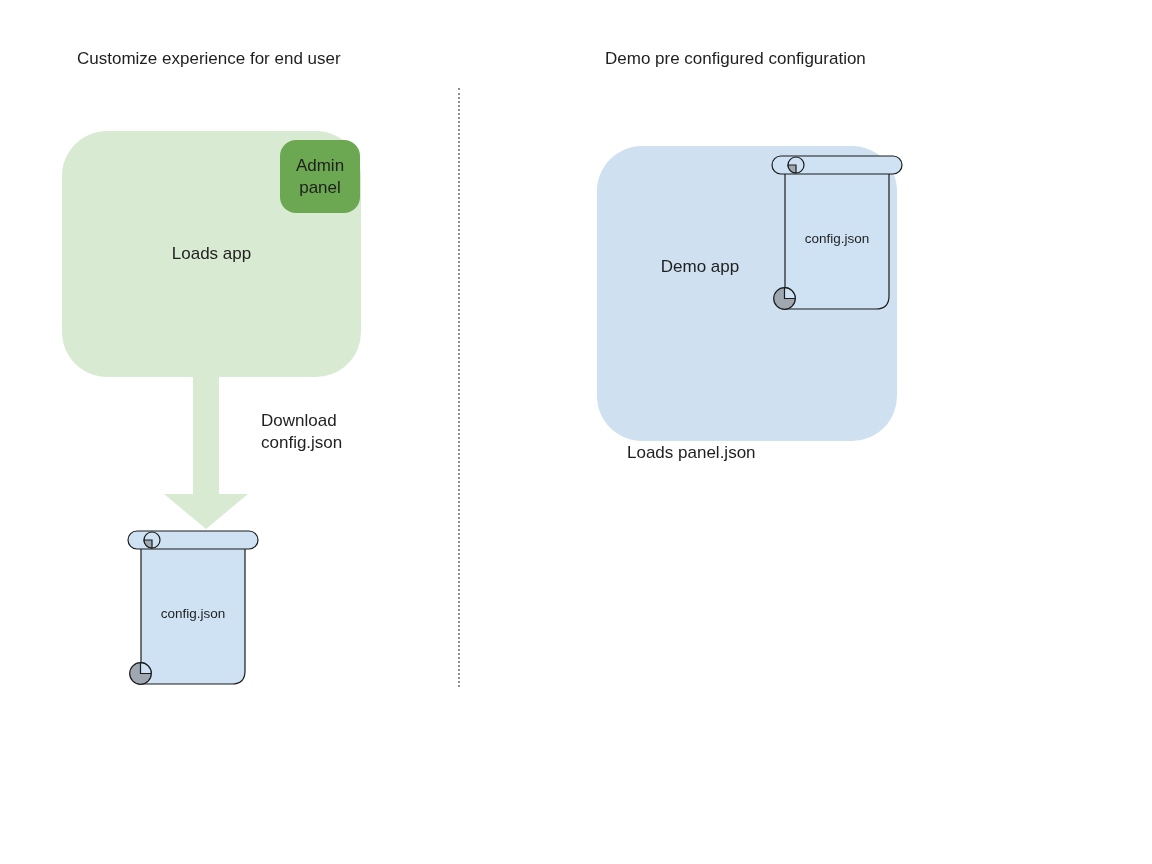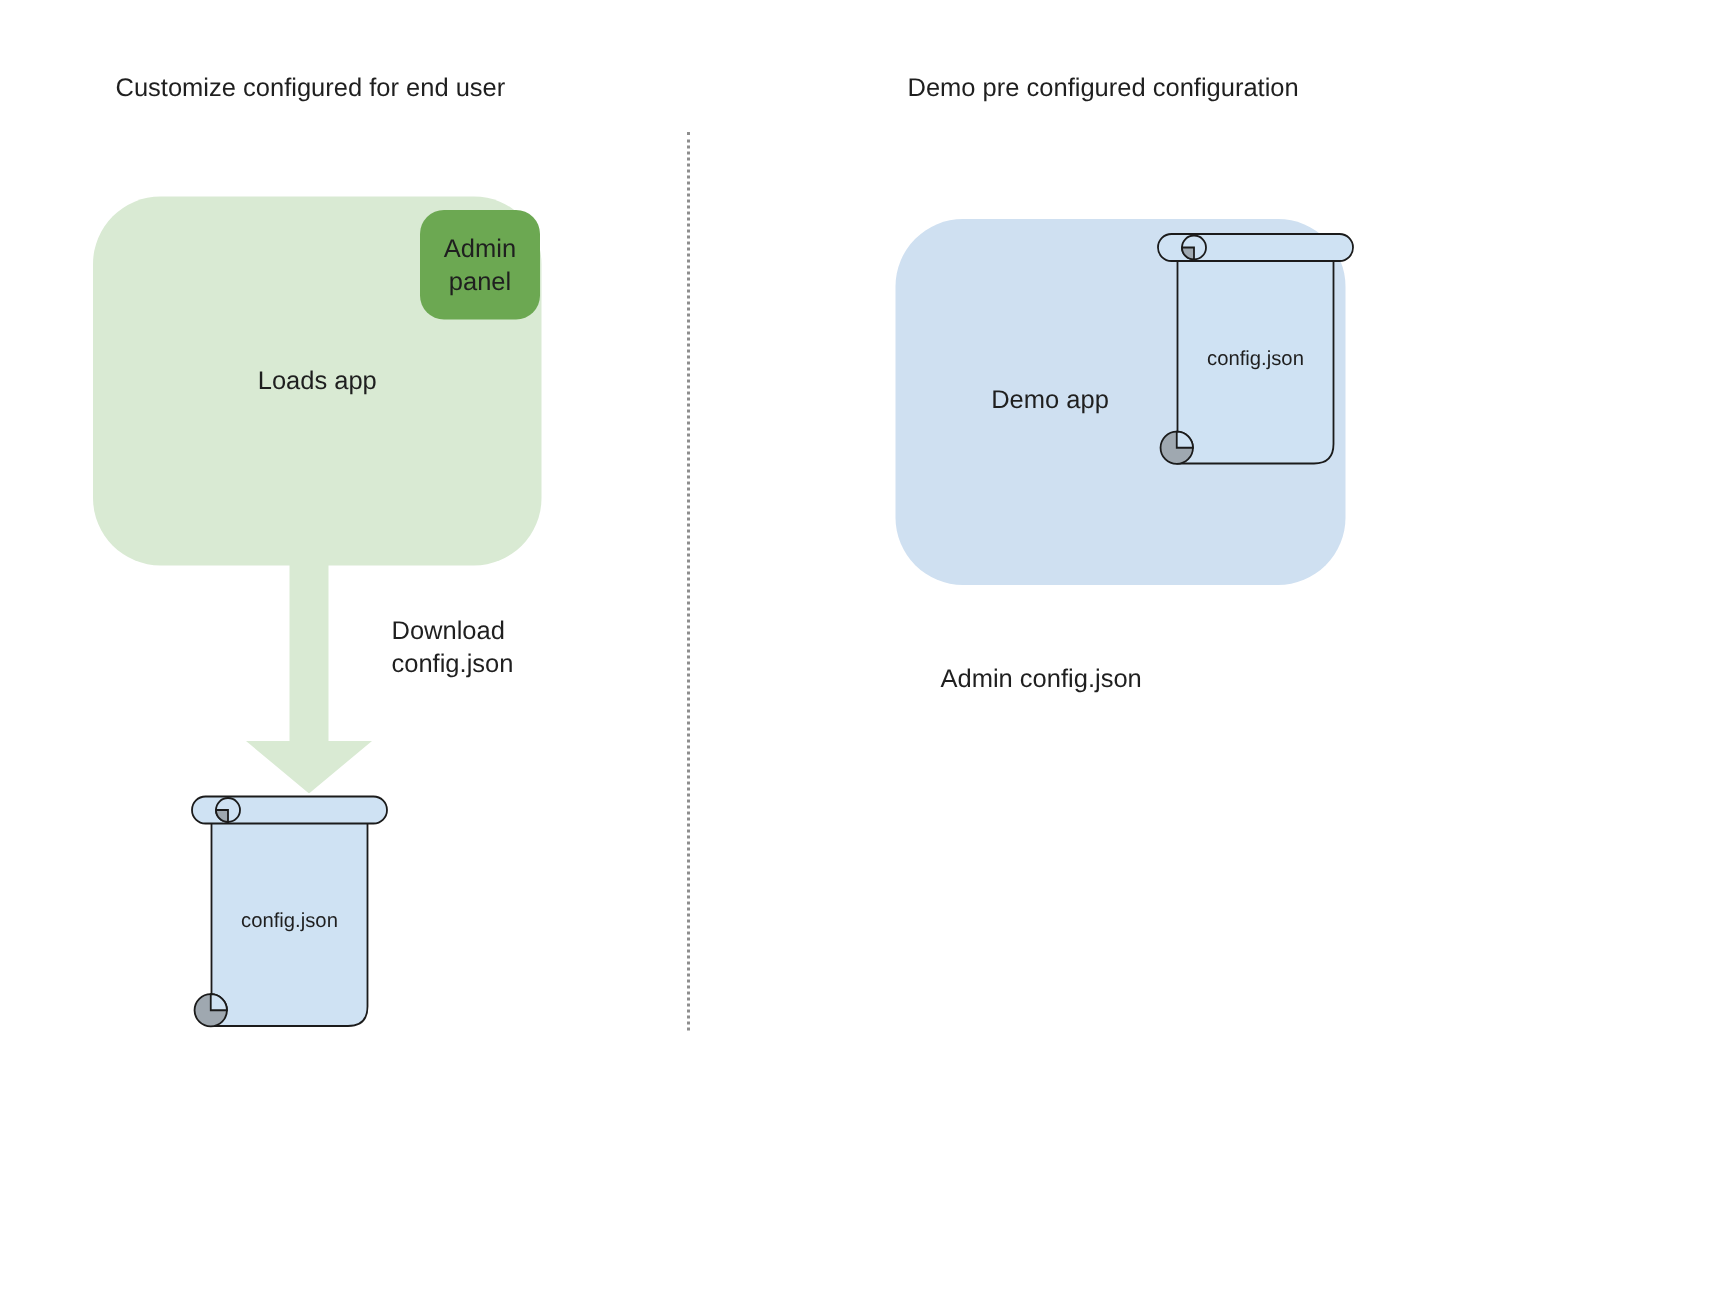--- a/index.html
+++ b/index.html
@@ -68,21 +68,21 @@
     font-size:17px;line-height:22px;margin-left:12px;
   }
   .loads-label{
     position:absolute;
     left:627px;top:443px;
     font-size:17px;
     white-space:nowrap;
   }
   .demo-app{
     position:absolute;
-    left:597px;top:146px;width:300px;height:244px;
+    left:597px;top:146px;width:300px;height:295px;
     background:var(--app-blue);
     border-radius:45px;
   }
   .demo-label{
     position:absolute;
     left:103px;top:121px;
     transform:translate(-50%,-50%);
     font-size:17px;
     white-space:nowrap;
   }
@@ -101,21 +101,21 @@
     left:458px;top:88px;height:599px;width:0;
     border-left:2px dotted var(--divider);
   }
 </style>
 </head>
 <body>
 
 <div class="canvas">
 
   <section>
-    <div class="title left-title">Customize configured for end user</div>
+    <div class="title left-title">Customize experience for end user</div>
 
     <div class="admin-app">
       <span class="app-label">Loads app</span>
       <div class="admin-panel">
         <span>Admin panel</span>
       </div>
     </div>
 
     <svg class="arrow-svg" viewBox="0 0 84 153" aria-hidden="true">
       <polygon class="arrow-shape" points="29,0 55,0 55,118 84,118 42,153 0,118 29,118"></polygon>
@@ -149,16 +149,16 @@
     <svg class="scroll-svg scroll-right" viewBox="0 0 132 156">
       <path class="s-fill" d="M14 10 H118 V141 Q118 154 105 154 H14 Z"></path>
       <rect class="s-fill" x="1" y="1" width="130" height="18" rx="9"></rect>
       <circle class="s-fill" cx="25" cy="10" r="8"></circle>
       <path class="s-gray" d="M25 10 L17 10 A8 8 0 0 0 25 18 Z"></path>
       <circle class="s-gray" cx="13.5" cy="143.5" r="10.8"></circle>
       <path class="s-fill" d="M13.5 143.5 L13.5 132.7 A10.8 10.8 0 0 1 24.3 143.5 Z"></path>
       <text class="scroll-label" x="66" y="88" text-anchor="middle">config.json</text>
     </svg>
 
-    <div class="loads-label">Admin config.json</div>
+    <div class="loads-label">Loads panel.json</div>
   </section>
 
 </div>
 
 </body></html>

